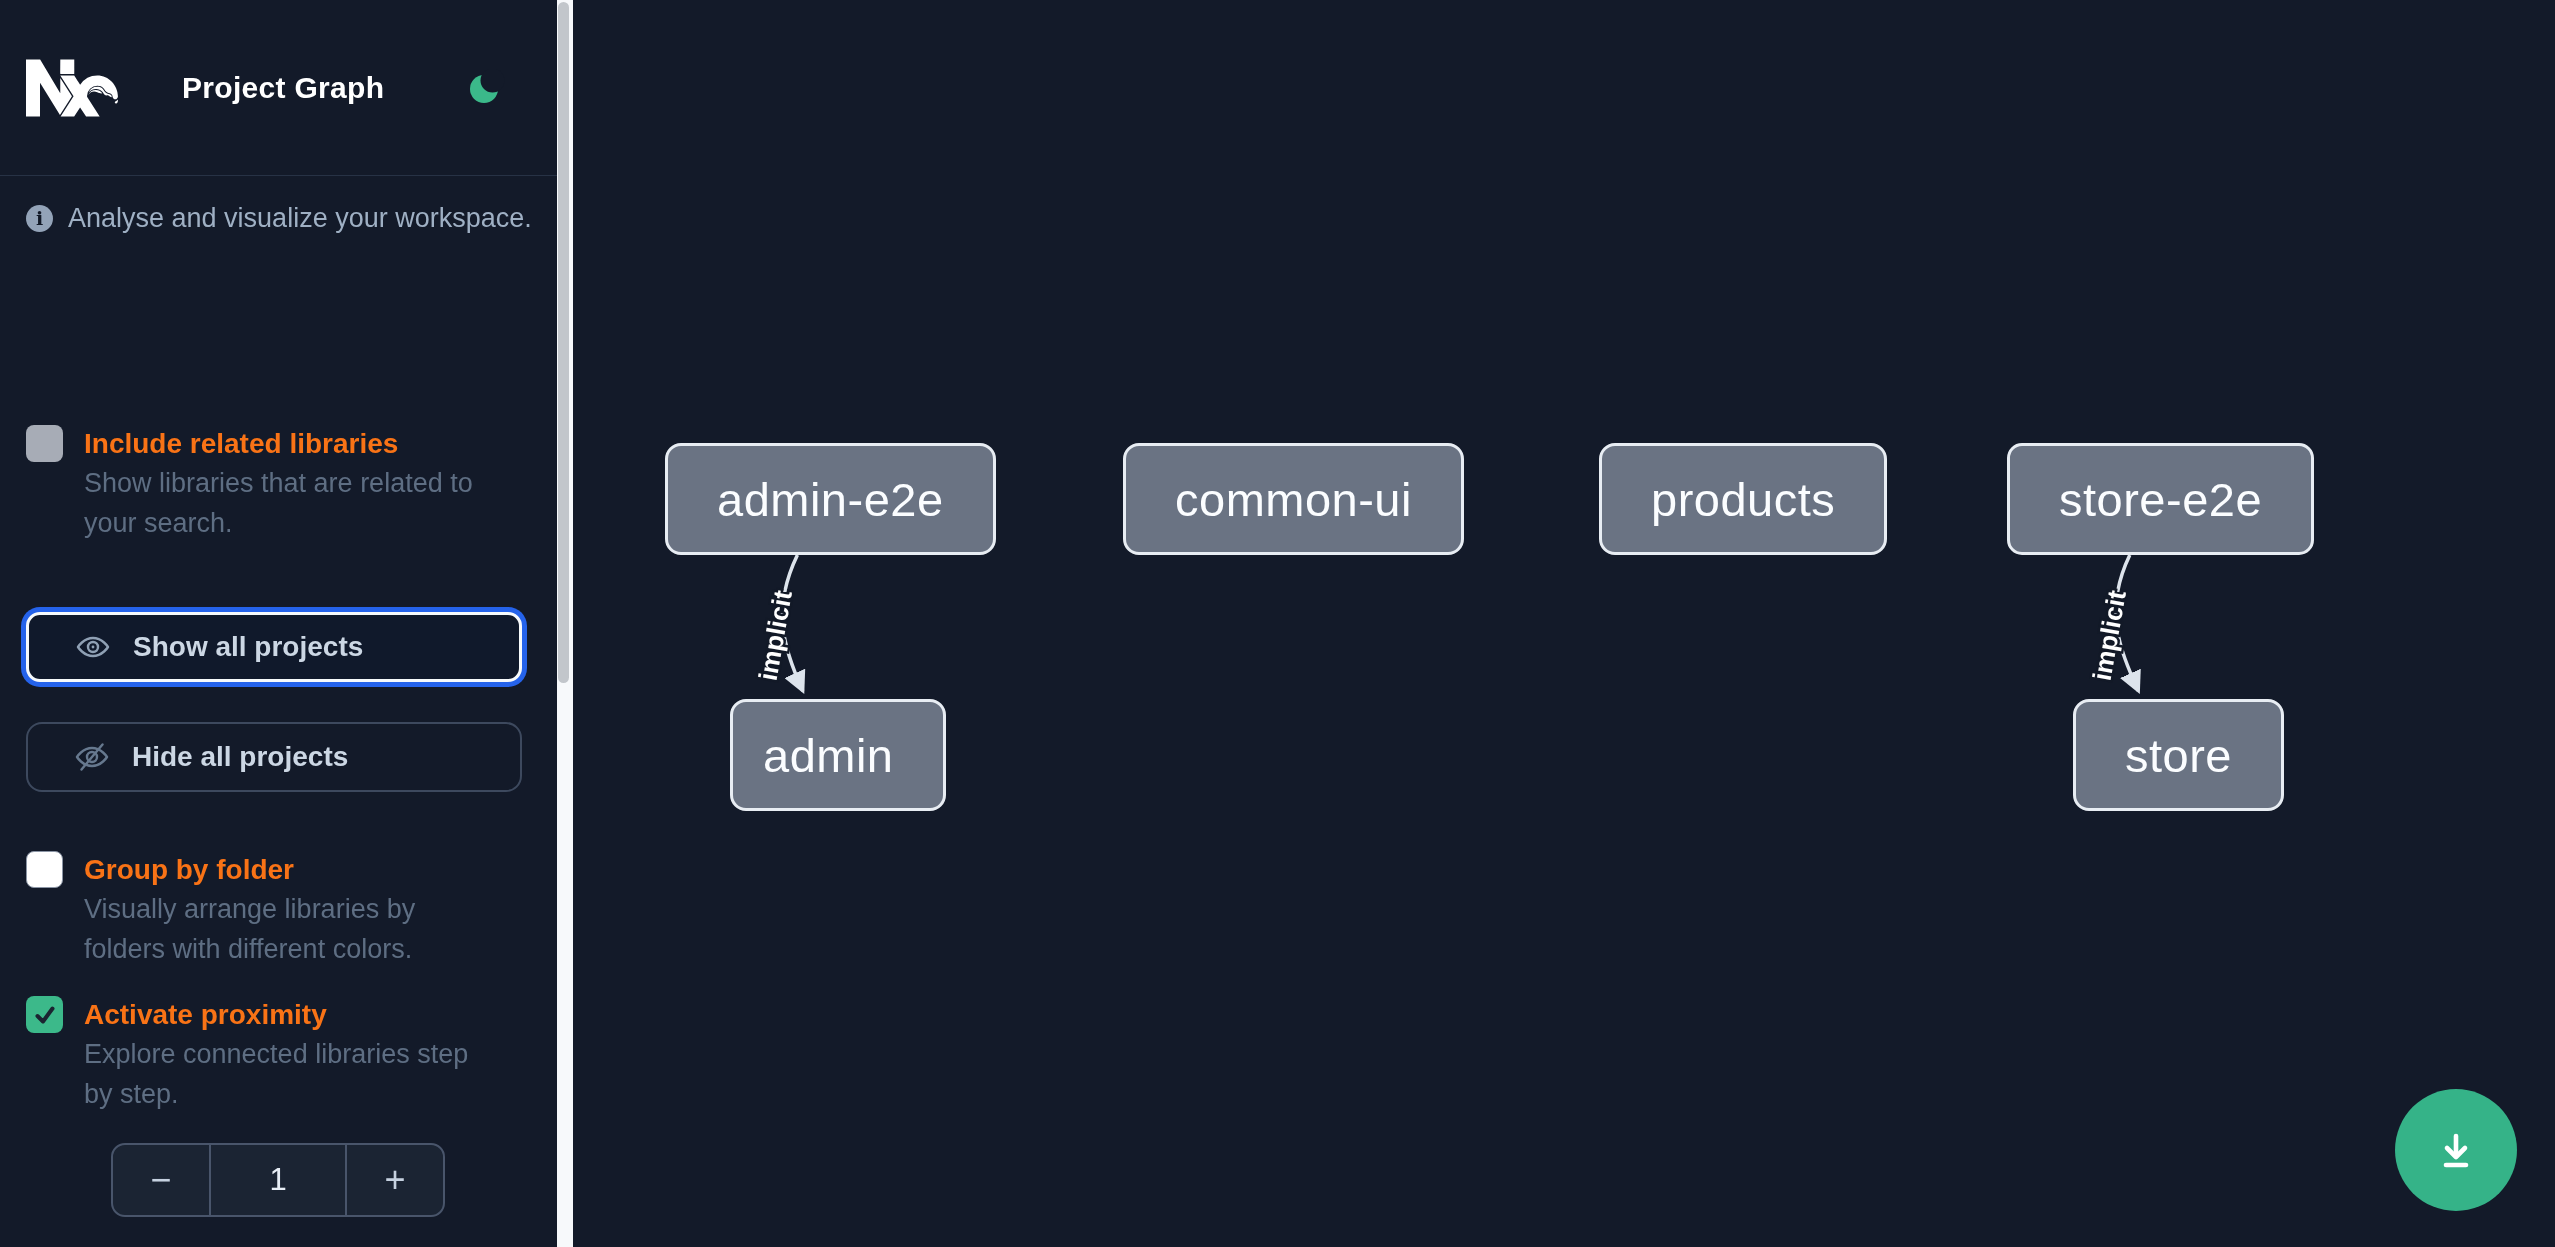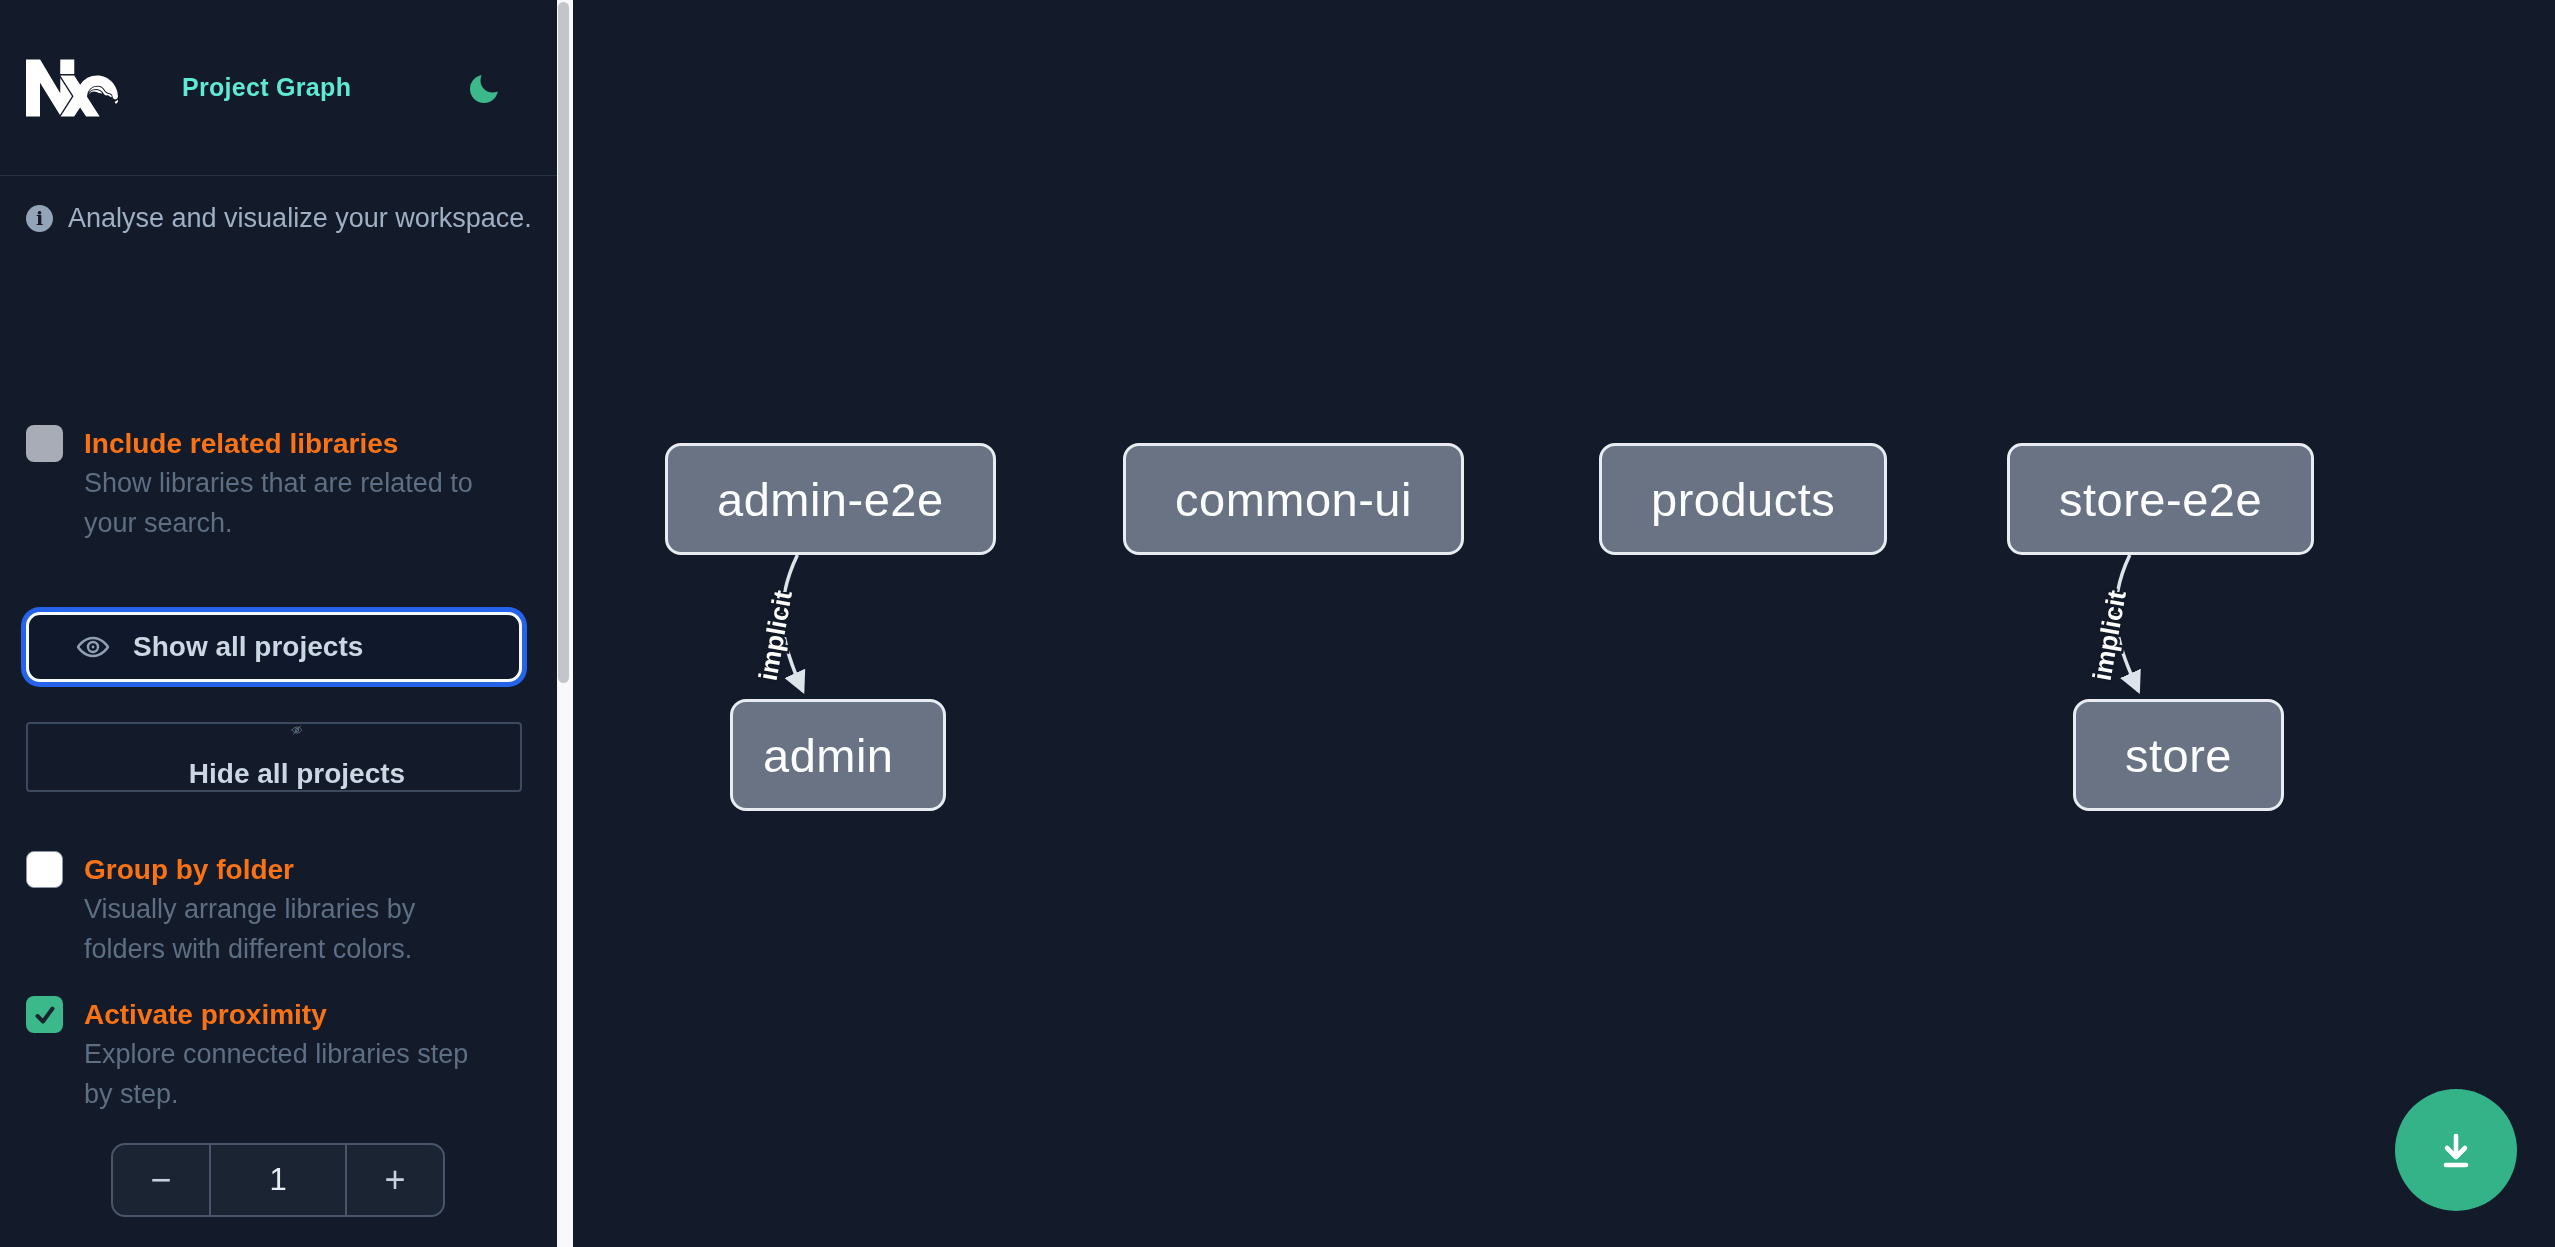--- a/index.html
+++ b/index.html
@@ -13,21 +13,21 @@
 
   
   #sidebar { position:absolute; left:0; top:0; width:557px; height:1247px; background:#131a29; }
 
   .sb-header {
     position:absolute; top:0; left:0; right:0; height:176px;
     display:flex; align-items:center; padding-left:26px;
     border-bottom:1px solid #273245;
   }
   .nx-logo { width:92px; height:92px; flex:0 0 auto; }
-  .sb-title { font-size:25px; font-weight:700; color:#5eead4; margin-left:64px; letter-spacing:.3px; }
+  .sb-title { font-size:30px; font-weight:700; color:#ffffff; margin-left:64px; letter-spacing:.3px; }
   .theme-btn { margin-left:auto; margin-right:52px; background:none; border:none; cursor:pointer; width:38px; height:38px; padding:0; }
 
   .tagline-row {
     position:absolute; top:196px; left:26px; right:20px; height:44px;
     display:flex; align-items:center; gap:15px;
   }
   .info-icon {
     width:27px; height:27px; border-radius:50%; background:#93a3b8;
     color:#121927; font-size:19px; font-weight:700; font-family:"DejaVu Serif", serif;
     display:flex; align-items:center; justify-content:center; flex:0 0 auto;
@@ -63,21 +63,21 @@
     display:flex; align-items:center; padding-left:46px; gap:22px;
     background:transparent; cursor:pointer;
     font-family:"Liberation Sans", sans-serif;
     font-size:28px; font-weight:600; color:#ccd7e4;
   }
   .btn-show {
     top:612px; background:#10192b;
     border:3px solid #f7fafc; border-radius:14px;
     box-shadow:0 0 0 5px #2563eb;
   }
-  .btn-hide { top:722px; border:2px solid #3d495e; border-radius:4px;flex-direction:column; }
+  .btn-hide { top:722px; border:2px solid #3d495e; border-radius:16px; }
 
   .stepper {
     position:absolute; top:1143px; left:111px; width:334px; height:74px;
     display:flex; border:2px solid #49556b; border-radius:14px; background:#1b2433; overflow:hidden;
   }
   .stepper button {
     flex:0 0 96px; background:transparent; border:none; cursor:pointer;
     color:#c6d1e0; font-size:36px; font-family:"Liberation Sans", sans-serif; line-height:1;
   }
   .stepper .step-val {

